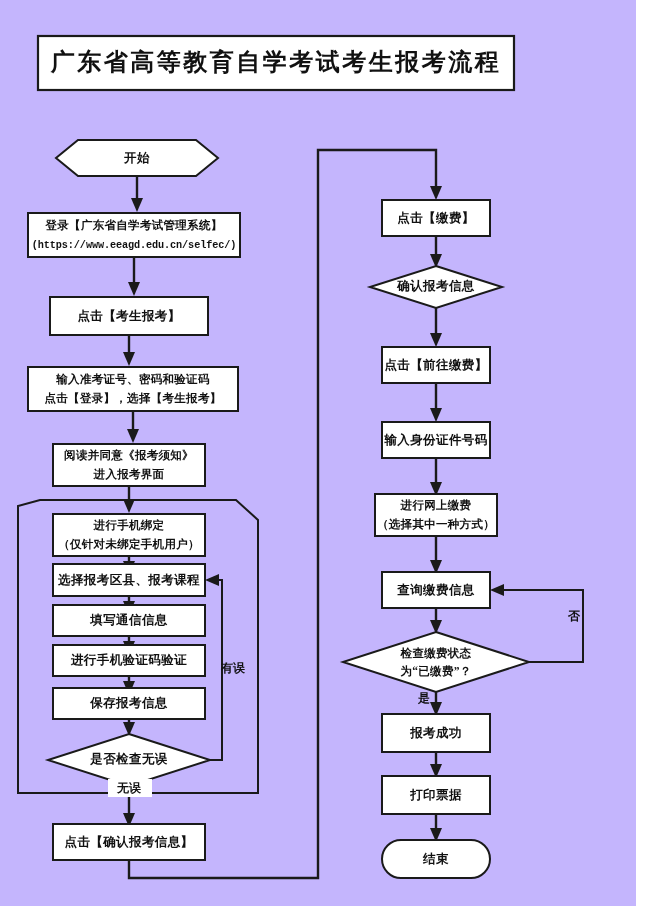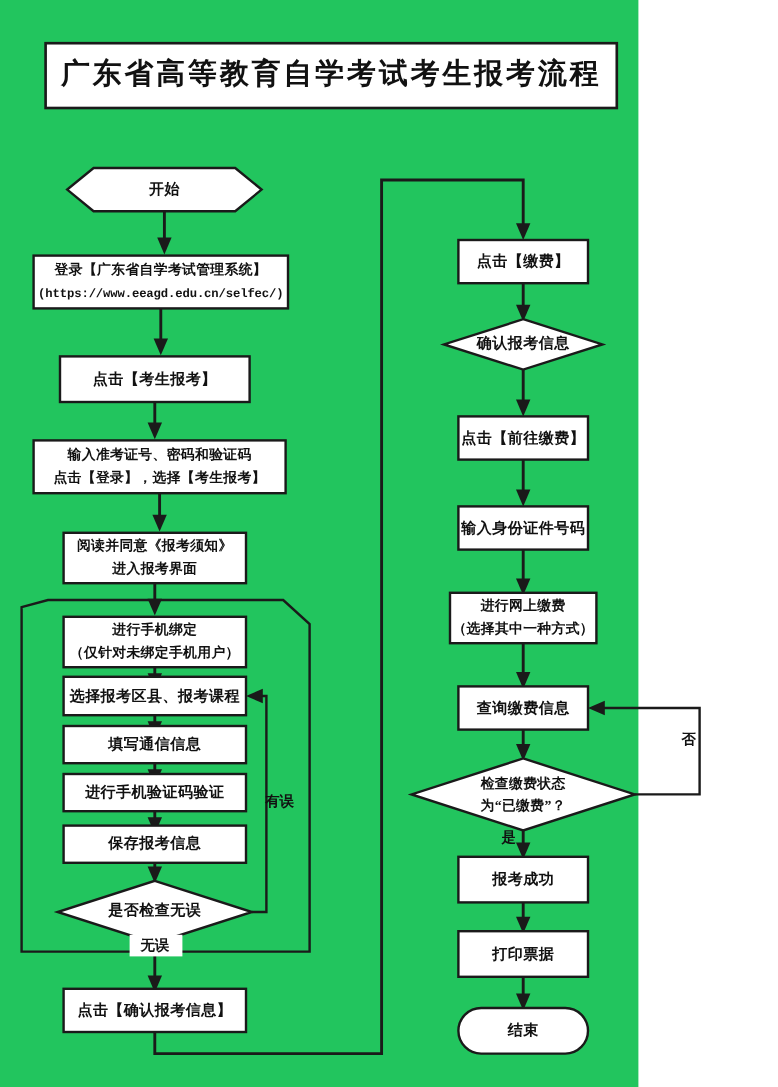--- a/index.html
+++ b/index.html
@@ -8,23 +8,23 @@
     background: #ffffff;
   }
   body {
     width: 648px;
     height: 906px;
     font-family: "Liberation Serif", "DejaVu Serif", serif;
     overflow: hidden;
   }
   #chart-root {
     position: relative;
-    width: 532px;
+    width: 636px;
     height: 906px;
-    background: #22c55e;
+    background: #c4b5fd;
   }
   svg#flow {
     position: absolute;
     top: 0;
     left: 0;
     width: 648px;
     height: 906px;
     display: block;
   }
   .shape {

